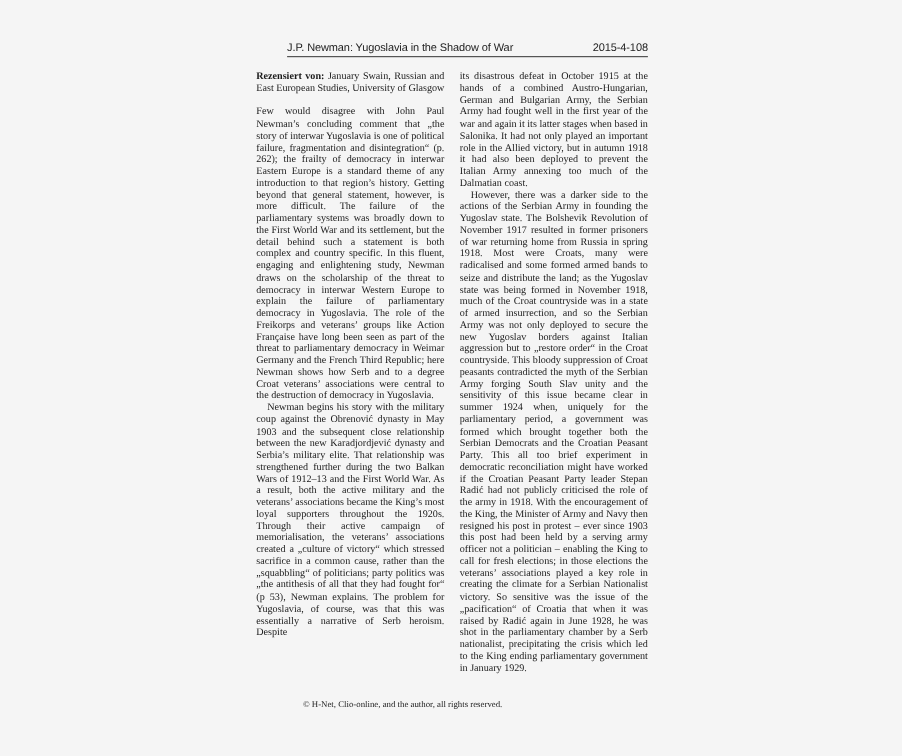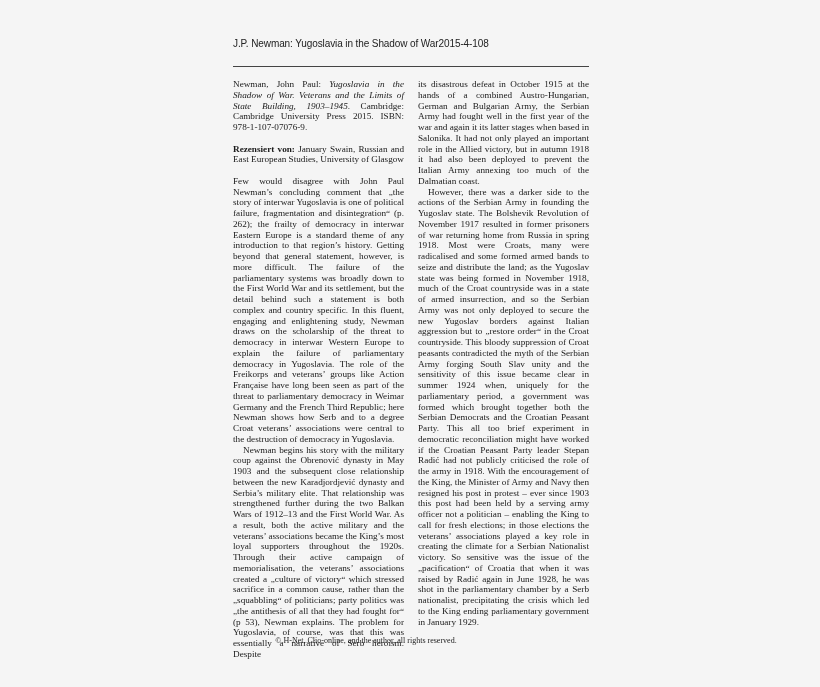--- a/index.html
+++ b/index.html
@@ -15,27 +15,29 @@
       color: #1a1a1a;
     }
     .page {
       position: absolute;
       left: 233px;
       top: 38px;
       width: 356px;
     }
     .running-head {
       display: flex;
+      justify-content: space-between;
       align-items: baseline;
       font-family: "Liberation Sans", sans-serif;
       font-size: 10px;
       color: #222;
-      padding-bottom: 17px;
+      padding-bottom: 2px;
       border-bottom: 0.8px solid #444;
       letter-spacing: -0.1px;
+      margin-left: 28px;
     }
     .columns {
       display: flex;
       justify-content: space-between;
       margin-top: 12px;
     }
     .col {
       width: 171px;
       font-family: "Liberation Serif", serif;
       font-size: 9.2px;
@@ -75,21 +77,20 @@
 <body>
 
 <div class="page">
   <div class="running-head">
     <span>J.P. Newman: Yugoslavia in the Shadow of War</span>
     <span>2015-4-108</span>
   </div>
 
   <div class="columns">
     <div class="col">
-      <p class="biblio"><span>Newman, John Paul: </span><i>Yugoslavia in the Shadow of War. Veterans and the Limits of State Building, 1903–1945</i><span>. Cambridge: Cambridge University Press 2015. ISBN: 978-1-107-07076-9.</span></p>
       <p class="reviewer"><b>Rezensiert von:</b><span> January Swain, Russian and East European Studies, University of Glasgow</span></p>
       <p>Few would disagree with John Paul Newman’s concluding comment that „the story of interwar Yugoslavia is one of political failure, fragmentation and disintegration“ (p. 262); the frailty of democracy in interwar Eastern Europe is a standard theme of any introduction to that region’s history. Getting beyond that general statement, however, is more difficult. The failure of the parliamentary systems was broadly down to the First World War and its settlement, but the detail behind such a statement is both complex and country specific. In this fluent, engaging and enlightening study, Newman draws on the scholarship of the threat to democracy in interwar Western Europe to explain the failure of parliamentary democracy in Yugoslavia. The role of the Freikorps and veterans’ groups like Action Française have long been seen as part of the threat to parliamentary democracy in Weimar Germany and the French Third Republic; here Newman shows how Serb and to a degree Croat veterans’ associations were central to the destruction of democracy in Yugoslavia.</p>
       <p class="indent">Newman begins his story with the military coup against the Obrenović dynasty in May 1903 and the subsequent close relationship between the new Karadjordjević dynasty and Serbia’s military elite. That relationship was strengthened further during the two Balkan Wars of 1912–13 and the First World War. As a result, both the active military and the veterans’ associations became the King’s most loyal supporters throughout the 1920s. Through their active campaign of memorialisation, the veterans’ associations created a „culture of victory“ which stressed sacrifice in a common cause, rather than the „squabbling“ of politicians; party politics was „the antithesis of all that they had fought for“ (p 53), Newman explains. The problem for Yugoslavia, of course, was that this was essentially a narrative of Serb heroism. Despite</p>
     </div>
     <div class="col">
       <p>its disastrous defeat in October 1915 at the hands of a combined Austro-Hungarian, German and Bulgarian Army, the Serbian Army had fought well in the first year of the war and again it its latter stages when based in Salonika. It had not only played an important role in the Allied victory, but in autumn 1918 it had also been deployed to prevent the Italian Army annexing too much of the Dalmatian coast.</p>
       <p class="indent">However, there was a darker side to the actions of the Serbian Army in founding the Yugoslav state. The Bolshevik Revolution of November 1917 resulted in former prisoners of war returning home from Russia in spring 1918. Most were Croats, many were radicalised and some formed armed bands to seize and distribute the land; as the Yugoslav state was being formed in November 1918, much of the Croat countryside was in a state of armed insurrection, and so the Serbian Army was not only deployed to secure the new Yugoslav borders against Italian aggression but to „restore order“ in the Croat countryside. This bloody suppression of Croat peasants contradicted the myth of the Serbian Army forging South Slav unity and the sensitivity of this issue became clear in summer 1924 when, uniquely for the parliamentary period, a government was formed which brought together both the Serbian Democrats and the Croatian Peasant Party. This all too brief experiment in democratic reconciliation might have worked if the Croatian Peasant Party leader Stepan Radić had not publicly criticised the role of the army in 1918. With the encouragement of the King, the Minister of Army and Navy then resigned his post in protest – ever since 1903 this post had been held by a serving army officer not a politician – enabling the King to call for fresh elections; in those elections the veterans’ associations played a key role in creating the climate for a Serbian Nationalist victory. So sensitive was the issue of the „pacification“ of Croatia that when it was raised by Radić again in June 1928, he was shot in the parliamentary chamber by a Serb nationalist, precipitating the crisis which led to the King ending parliamentary government in January 1929.</p>
     </div>
   </div>
 </div>

